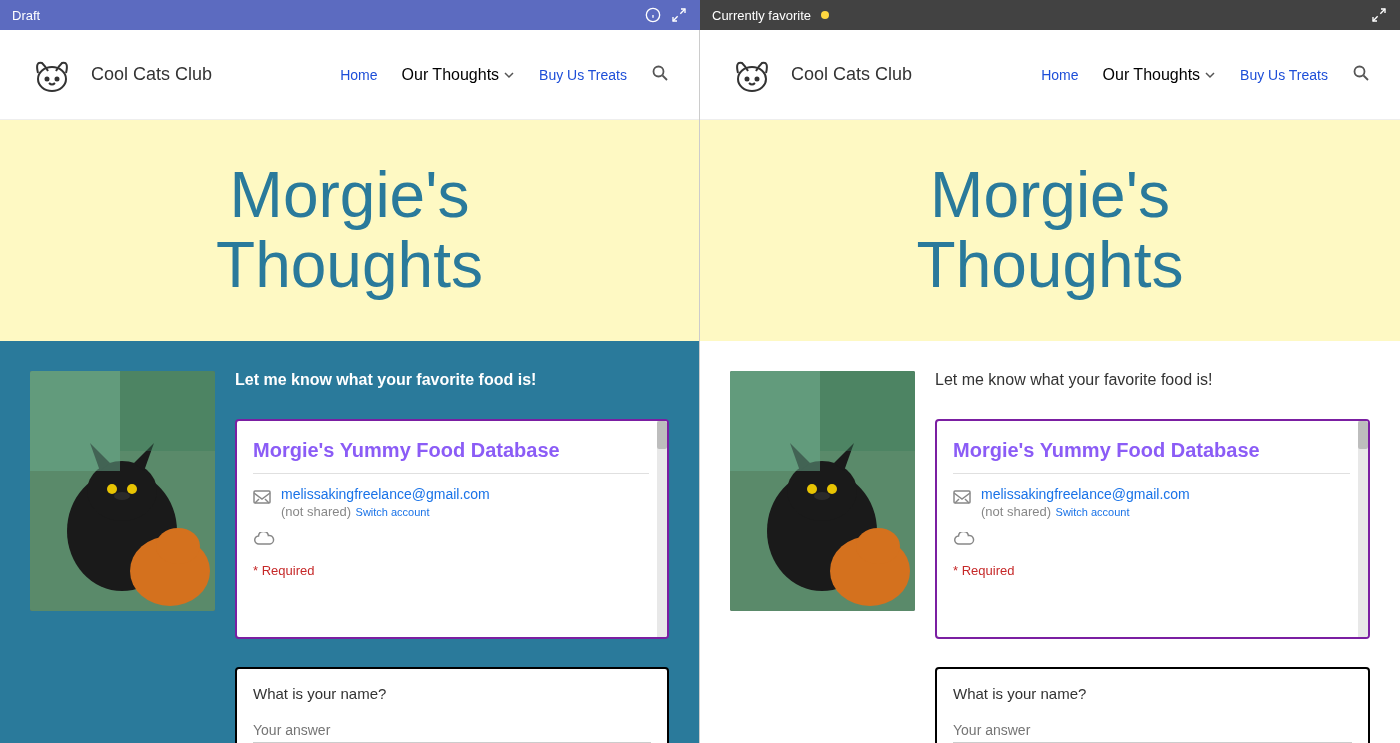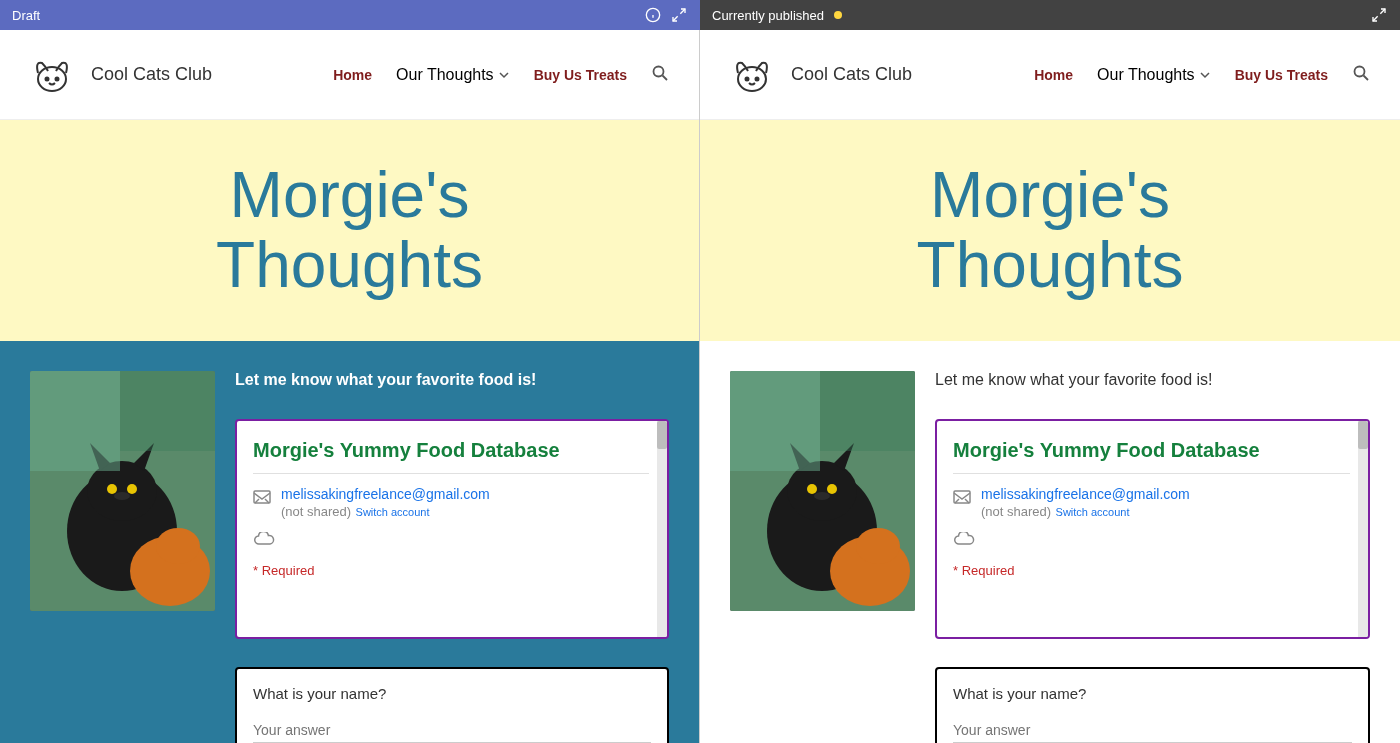--- a/index.html
+++ b/index.html
@@ -19,41 +19,41 @@
     
     .panels { display: flex; flex: 1; }
     .panel { width: 700px; display: flex; flex-direction: column; border-right: 1px solid #ccc; }
 
     
     .site-header { background: white; height: 90px; display: flex; align-items: center; padding: 0 30px; border-bottom: 1px solid #eee; }
     .site-logo { display: flex; align-items: center; gap: 17px; }
     .site-logo-icon { width: 44px; height: 44px; }
     .site-title { font-size: 18px; color: #333; }
     .site-nav { display: flex; align-items: center; gap: 24px; margin-left: auto; }
-    .site-nav a { font-size: 14px; color: #7f1d1d; text-decoration: none; font-weight: bold; }
+    .site-nav a { font-size: 14px; color: #1d4ed8; text-decoration: none; }
     .site-nav .dropdown { display: flex; align-items: center; gap: 4px; }
     .search-icon { cursor: pointer; }
 
     
     .hero { background: #fef9c3; padding: 40px 0; text-align: center; }
     .hero h1 { font-size: 64px; color: #2a7a9b; font-weight: 300; line-height: 1.1; }
 
     
     .content-section { background: #2a7a9b; display: flex; gap: 20px; padding: 30px; flex: 1; }
     .content-section.light { background: white; }
     .cat-photo-placeholder { width: 185px; height: 240px; background: #666; flex-shrink: 0; overflow: hidden; border-radius: 2px; }
 
     .form-area { flex: 1; display: flex; flex-direction: column; gap: 18px; }
     .form-label { color: white; font-weight: 600; font-size: 16px; margin-bottom: 12px; }
     .form-label.dark { color: #333; font-weight: 400; }
 
     .form-scroll-container { border: 2px solid #7b1fa2; border-radius: 4px; background: white; overflow: hidden; position: relative; height: 220px; }
 
     .form-inner { padding: 16px; }
-    .form-title { font-size: 20px; color: #15803d; font-weight: 600; line-height: 1.3; }
+    .form-title { font-size: 20px; color: #8b5cf6; font-weight: 600; line-height: 1.3; }
     .form-divider { height: 1px; background: #e0e0e0; margin: 10px 0; }
     .form-email-row { display: flex; align-items: flex-start; gap: 10px; margin: 12px 0; }
     .email-icon { color: #888; margin-top: 2px; }
     .email-text { font-size: 14px; color: #1a73e8; }
     .email-sub { font-size: 13px; color: #888; }
     .switch-link { color: #1a73e8; font-size: 11px; cursor: pointer; }
     .cloud-row { display: flex; align-items: center; gap: 8px; margin: 10px 0; }
     .cloud-icon { color: #888; }
     .required-text { color: #c62828; font-size: 13px; margin-top: 11px; }
 
@@ -82,21 +82,21 @@
             <polyline points="15 3 21 3 21 9"></polyline>
             <polyline points="9 21 3 21 3 15"></polyline>
             <line x1="21" y1="3" x2="14" y2="10"></line>
             <line x1="3" y1="21" x2="10" y2="14"></line>
           </svg>
       </div>
     </div>
   </div>
   <div class="top-bar top-bar-published">
     <div class="top-bar-left">
-      <span>Currently published</span>
+      <span>Currently favorite</span>
       <span class="dot"></span>
     </div>
     <div class="top-bar-right">
       <div class="expand-icon">
         <svg viewBox="0 0 24 24" fill="none" stroke="white" stroke-width="2">
             <polyline points="15 3 21 3 21 9"></polyline>
             <polyline points="9 21 3 21 3 15"></polyline>
             <line x1="21" y1="3" x2="14" y2="10"></line>
             <line x1="3" y1="21" x2="10" y2="14"></line>
           </svg>

